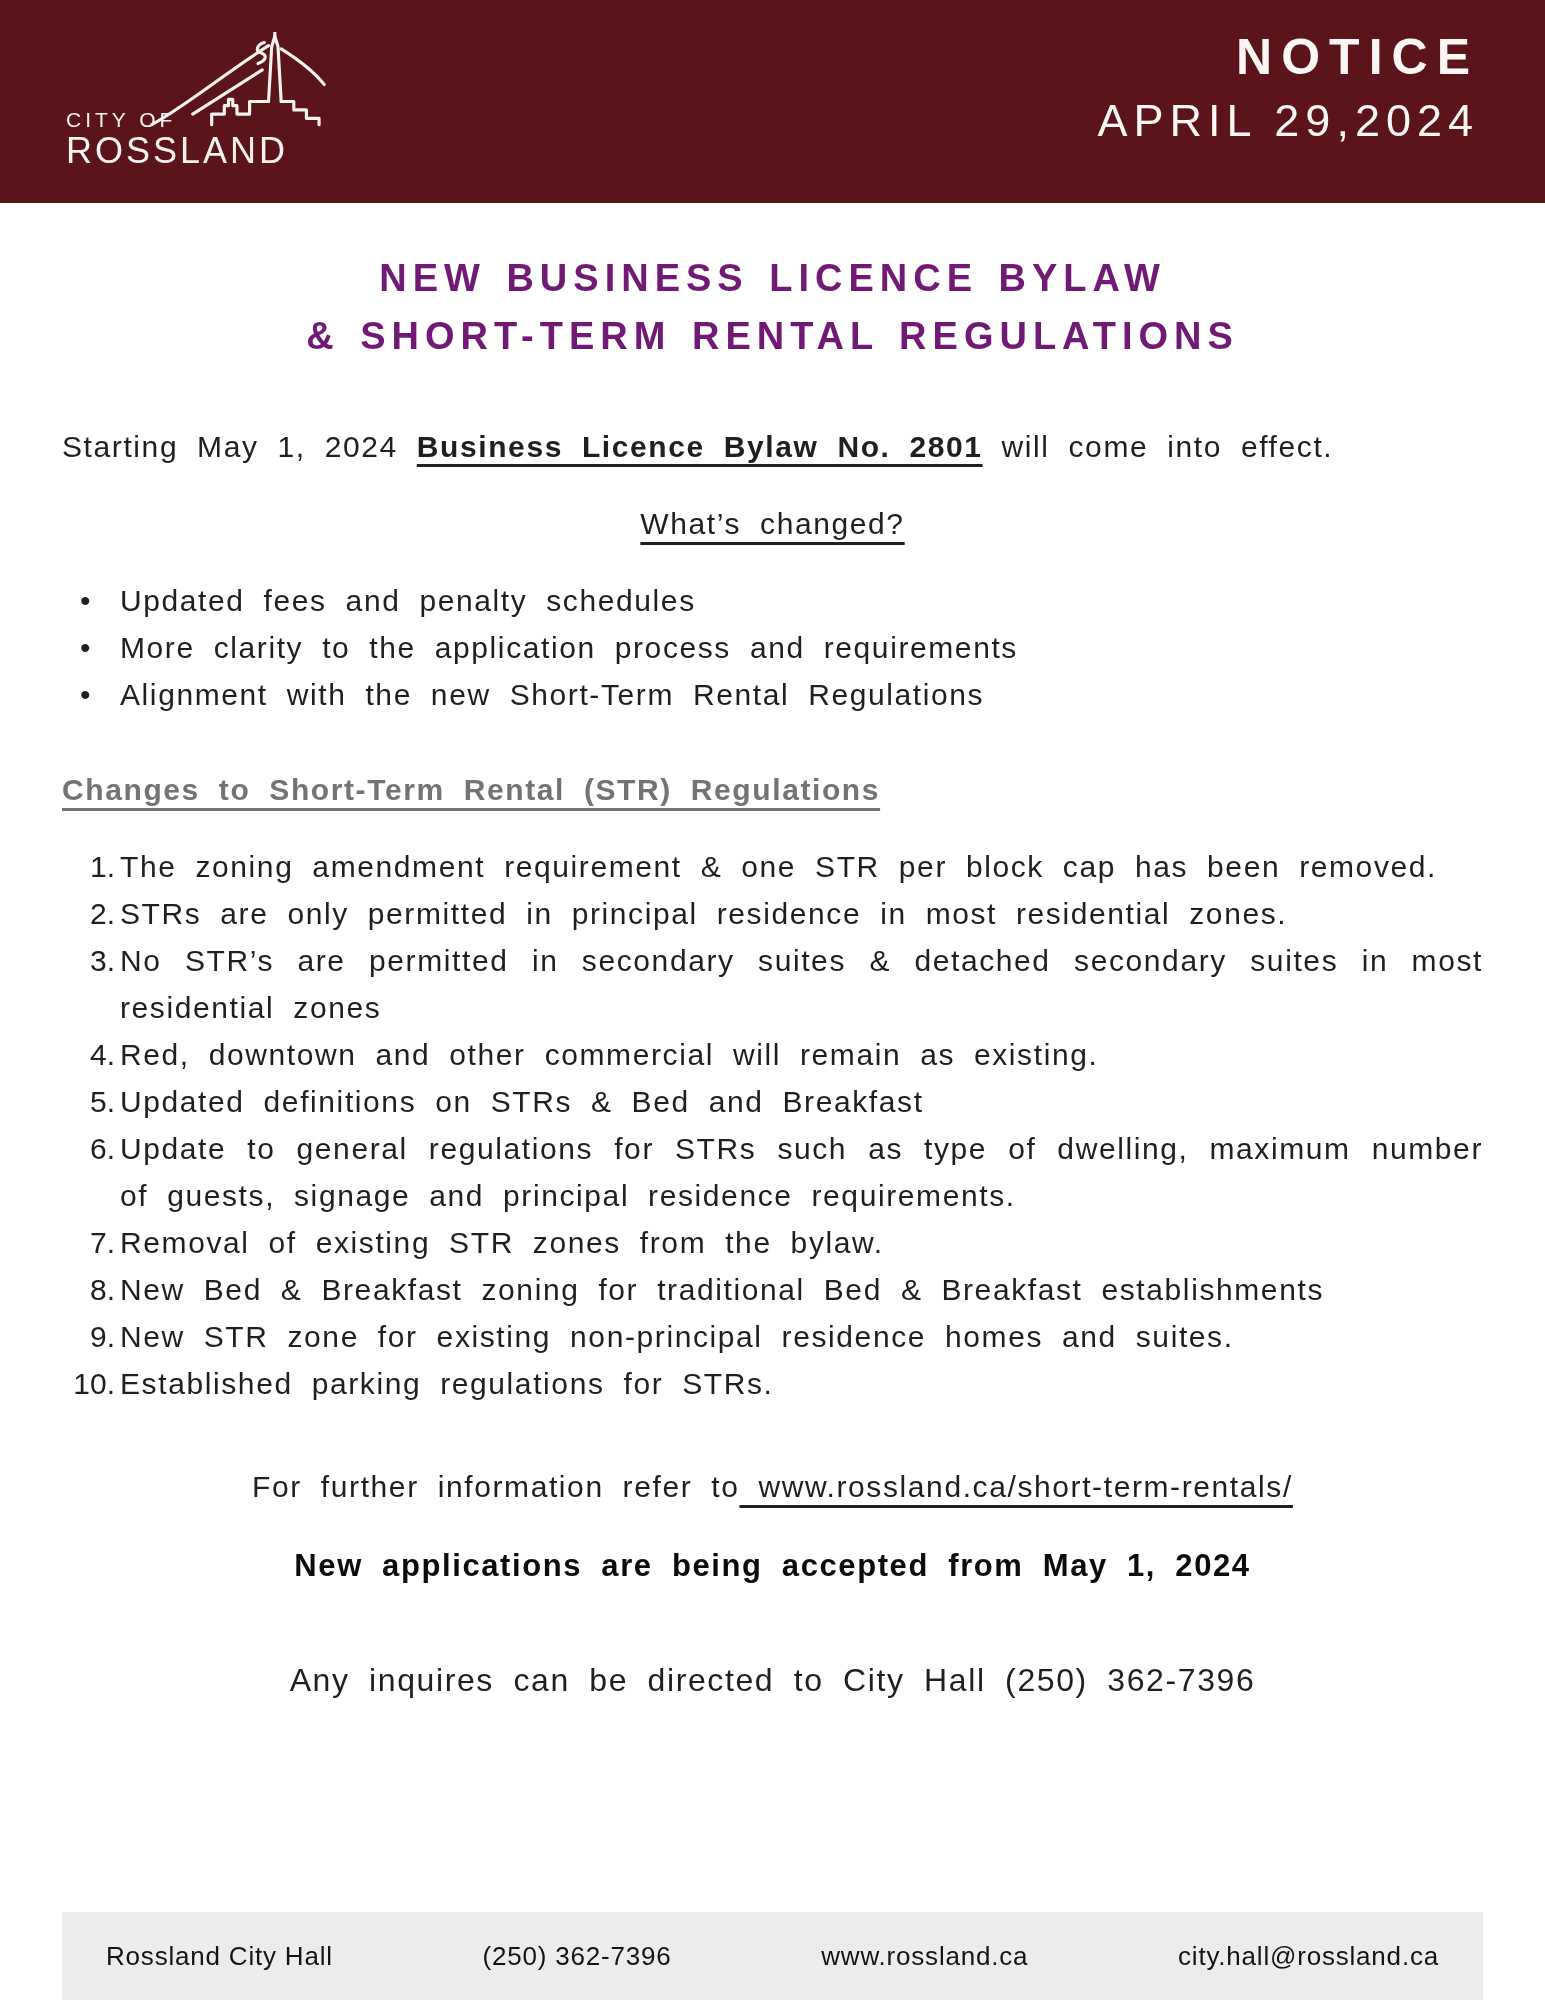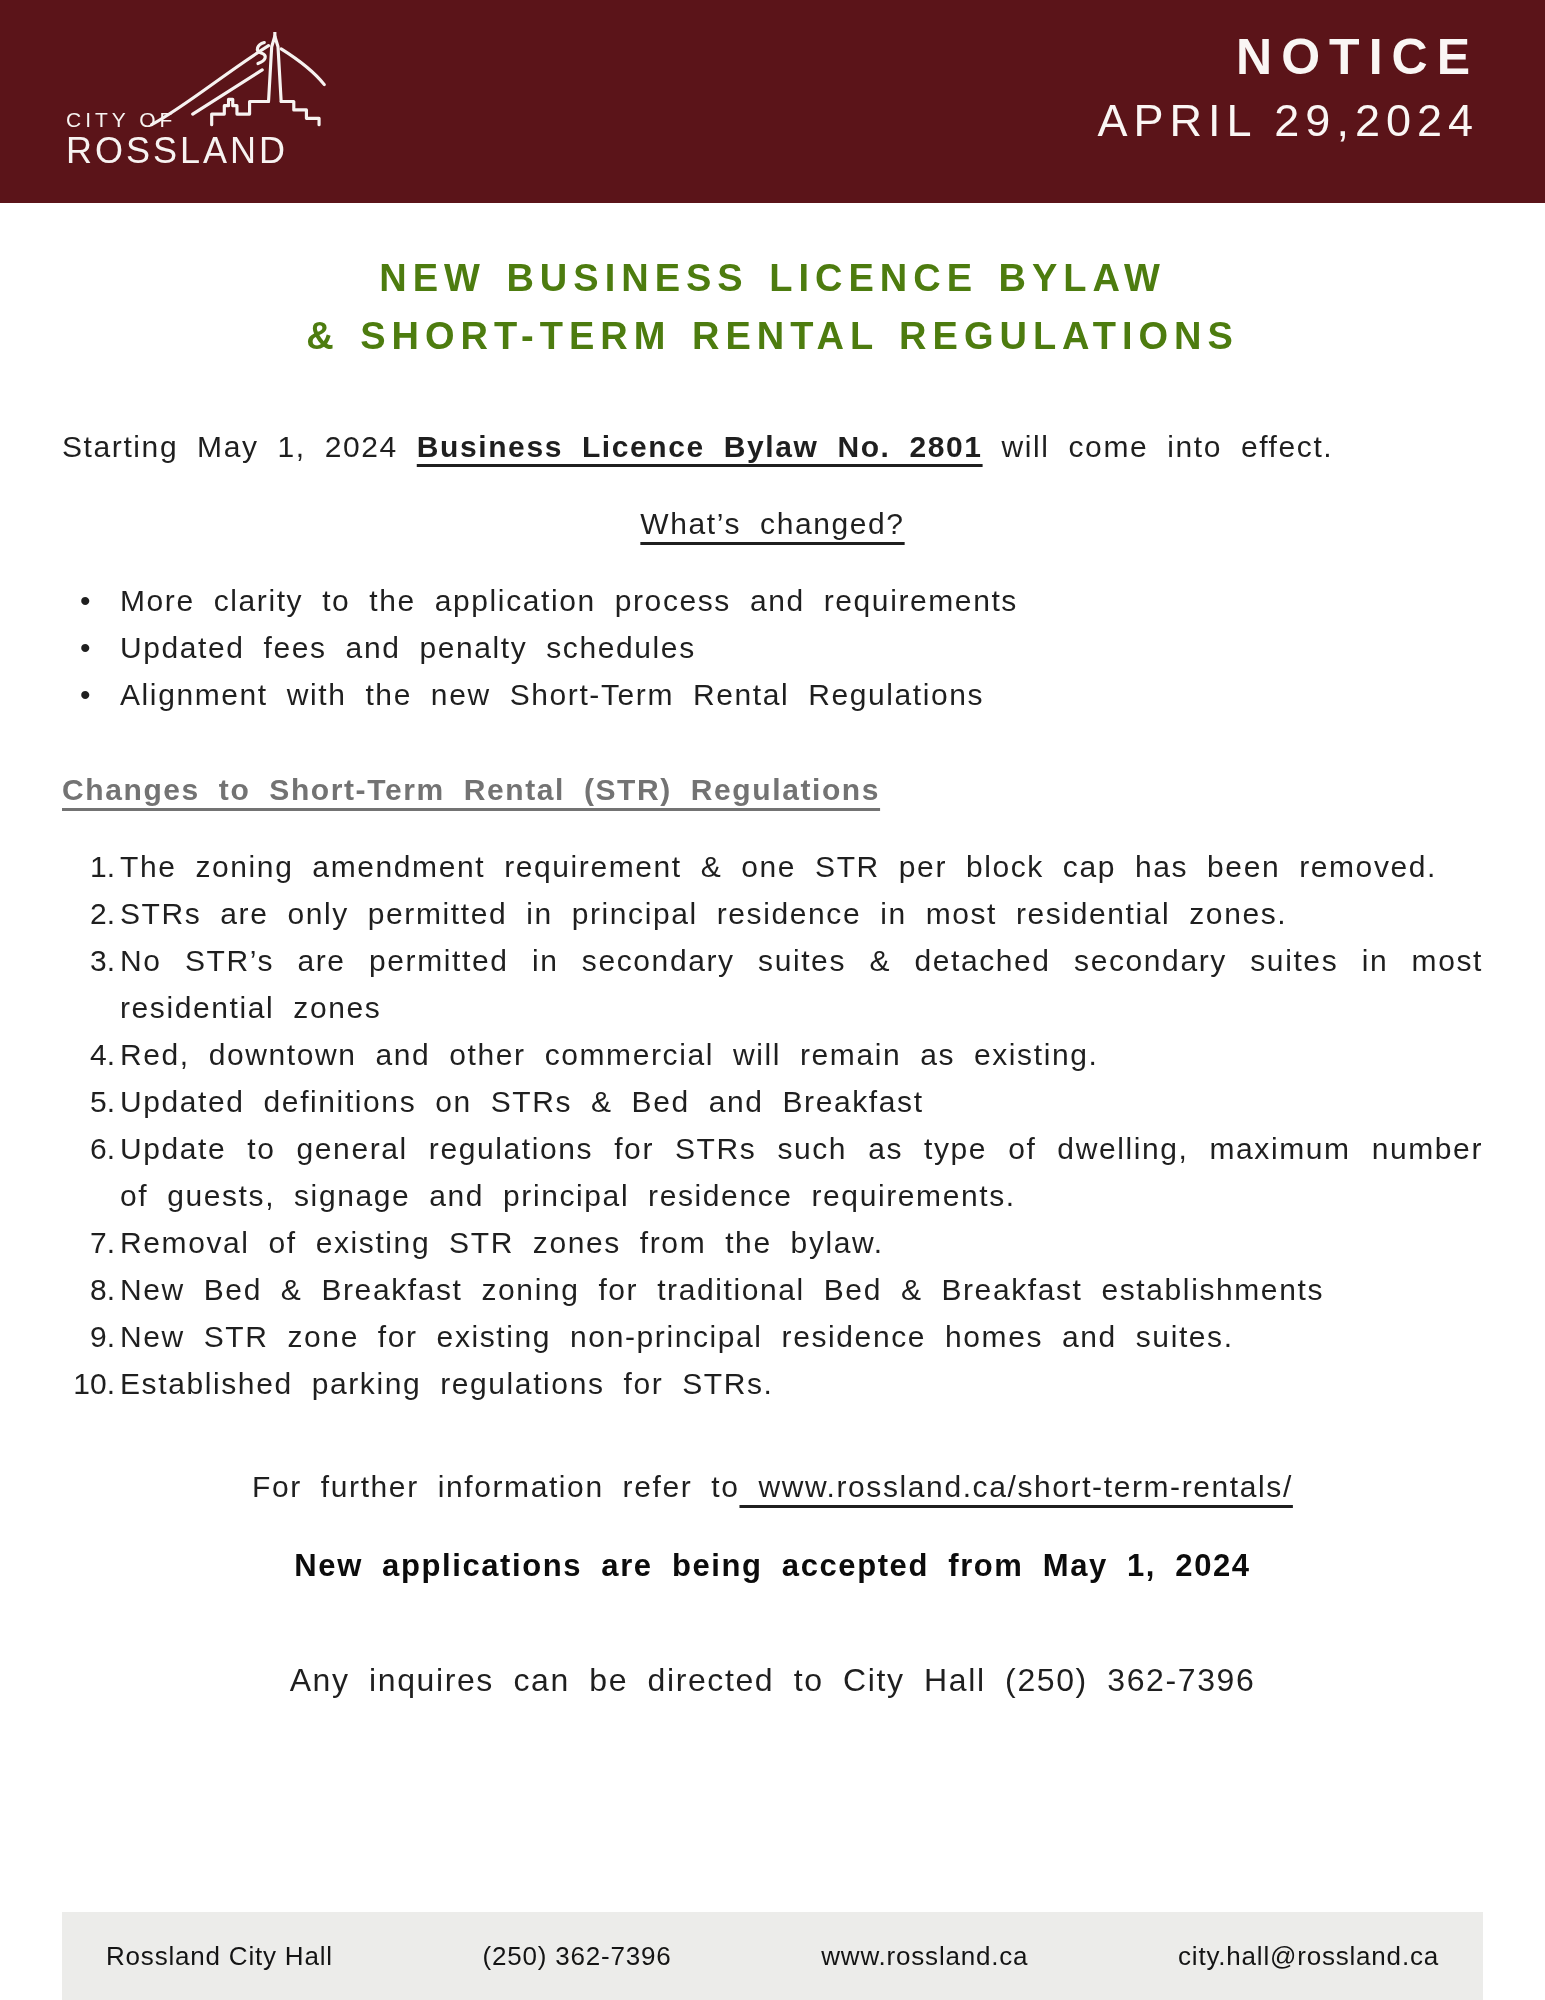--- a/index.html
+++ b/index.html
@@ -81,21 +81,21 @@
     padding: 0 62px;
     font-size: 30px;
     line-height: 47px;
     letter-spacing: 1.6px;
     word-spacing: 9px;
   }
   .doc-title {
     margin-top: 46px;
     text-align: center;
     font-weight: bold;
-    color: #4d7c0f;
+    color: #701a75;
     font-size: 38px;
     line-height: 58px;
     letter-spacing: 6px;
     word-spacing: 4px;
   }
   .intro {
     margin-top: 58px;
     text-align: justify;
   }
   .intro-emphasis {
@@ -229,22 +229,22 @@
     <div class="doc-title">
       <div>NEW BUSINESS LICENCE BYLAW</div>
       <div>&amp; SHORT-TERM RENTAL REGULATIONS</div>
     </div>
 
     <p class="intro"><span>Starting May 1, 2024 </span><span class="intro-emphasis">Business Licence Bylaw No. 2801</span><span> will come into effect.</span></p>
 
     <p class="whats-changed"><span>What’s changed?</span></p>
 
     <ul class="bullets">
+      <li>Updated fees and penalty schedules</li>
       <li>More clarity to the application process and requirements</li>
-      <li>Updated fees and penalty schedules</li>
       <li>Alignment with the new Short-Term Rental Regulations</li>
     </ul>
 
     <p class="section-heading"><span>Changes to Short-Term Rental (STR) Regulations</span></p>
 
     <ol class="str-list">
       <li>The zoning amendment requirement &amp; one STR per block cap has been removed.</li>
       <li>STRs are only permitted in principal residence in most residential zones.</li>
       <li>No STR’s are permitted in secondary suites &amp; detached secondary suites in most residential zones</li>
       <li>Red, downtown and other commercial will remain as existing.</li>

